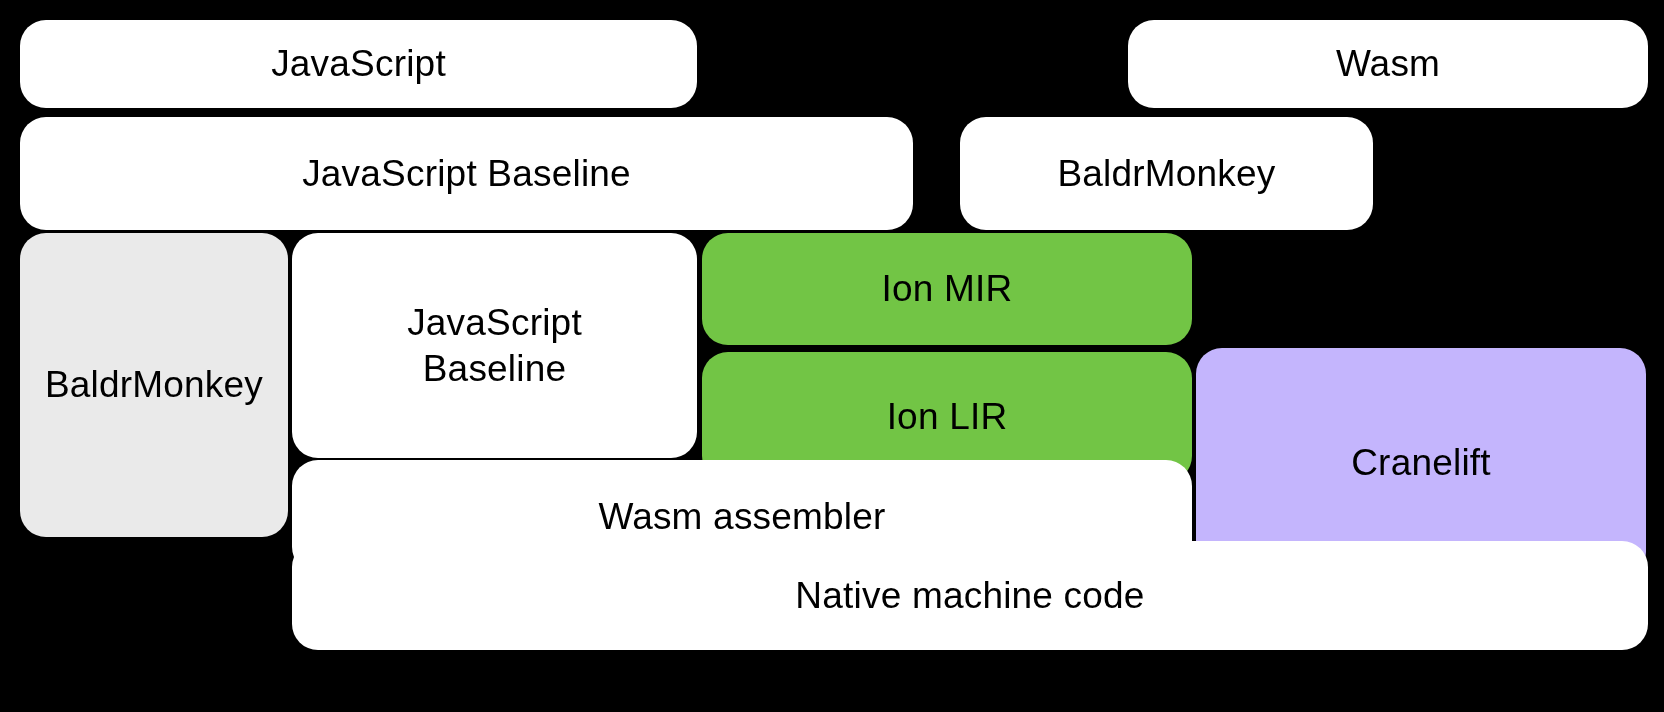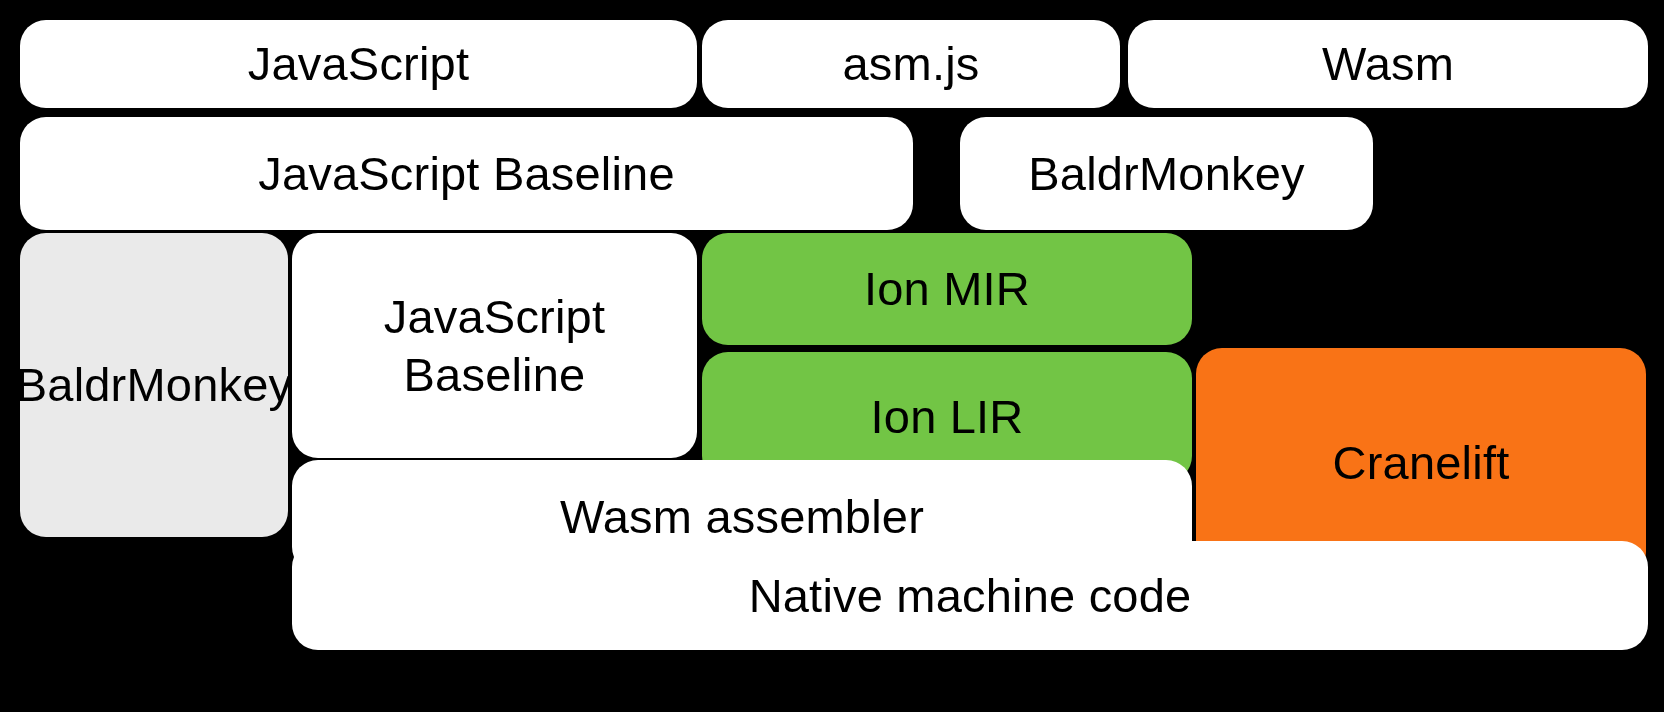--- a/index.html
+++ b/index.html
@@ -18,37 +18,36 @@
   .node {
     position: absolute;
     box-sizing: border-box;
     display: flex;
     align-items: center;
     justify-content: center;
     text-align: center;
     border-radius: 26px;
     background: #ffffff;
     color: #000000;
-    font-size: 47px;
+    font-size: 37px;
     line-height: 1.22;
     font-weight: 400;
     letter-spacing: 0.2px;
     white-space: pre-line;
     padding: 0 10px;
   }
   .node.grey  { background: #eaeaea; }
   .node.green { background: #72c545; }
-  .node.pink  { background: #f97316; }
+  .node.pink  { background: #c4b5fd; }
 </style>
 </head>
 <body>
 
 <div id="stage">
     <div class="node " style="left: 20px; top: 20px; width: 677px; height: 88px;">JavaScript</div>
-    <div class="node " style="left: 702px; top: 20px; width: 418px; height: 88px;">asm.js</div>
     <div class="node " style="left: 1128px; top: 20px; width: 520px; height: 88px;">Wasm</div>
     <div class="node " style="left: 20px; top: 117px; width: 893px; height: 113px;">JavaScript Baseline</div>
     <div class="node " style="left: 921px; top: 117px; width: 413px; height: 113px; margin-left: 39px;">BaldrMonkey</div>
     <div class="node grey" style="left: 20px; top: 233px; width: 268px; height: 304px;">BaldrMonkey</div>
     <div class="node " style="left: 292px; top: 233px; width: 405px; height: 225px;">JavaScript
 Baseline</div>
     <div class="node green" style="left: 702px; top: 233px; width: 490px; height: 112px;">Ion MIR</div>
     <div class="node green" style="left: 702px; top: 352px; width: 490px; height: 130px;">Ion LIR</div>
     <div class="node pink" style="left: 1196px; top: 348px; width: 450px; height: 230px;">Cranelift</div>
     <div class="node " style="left: 292px; top: 460px; width: 900px; height: 113px;">Wasm assembler</div>

